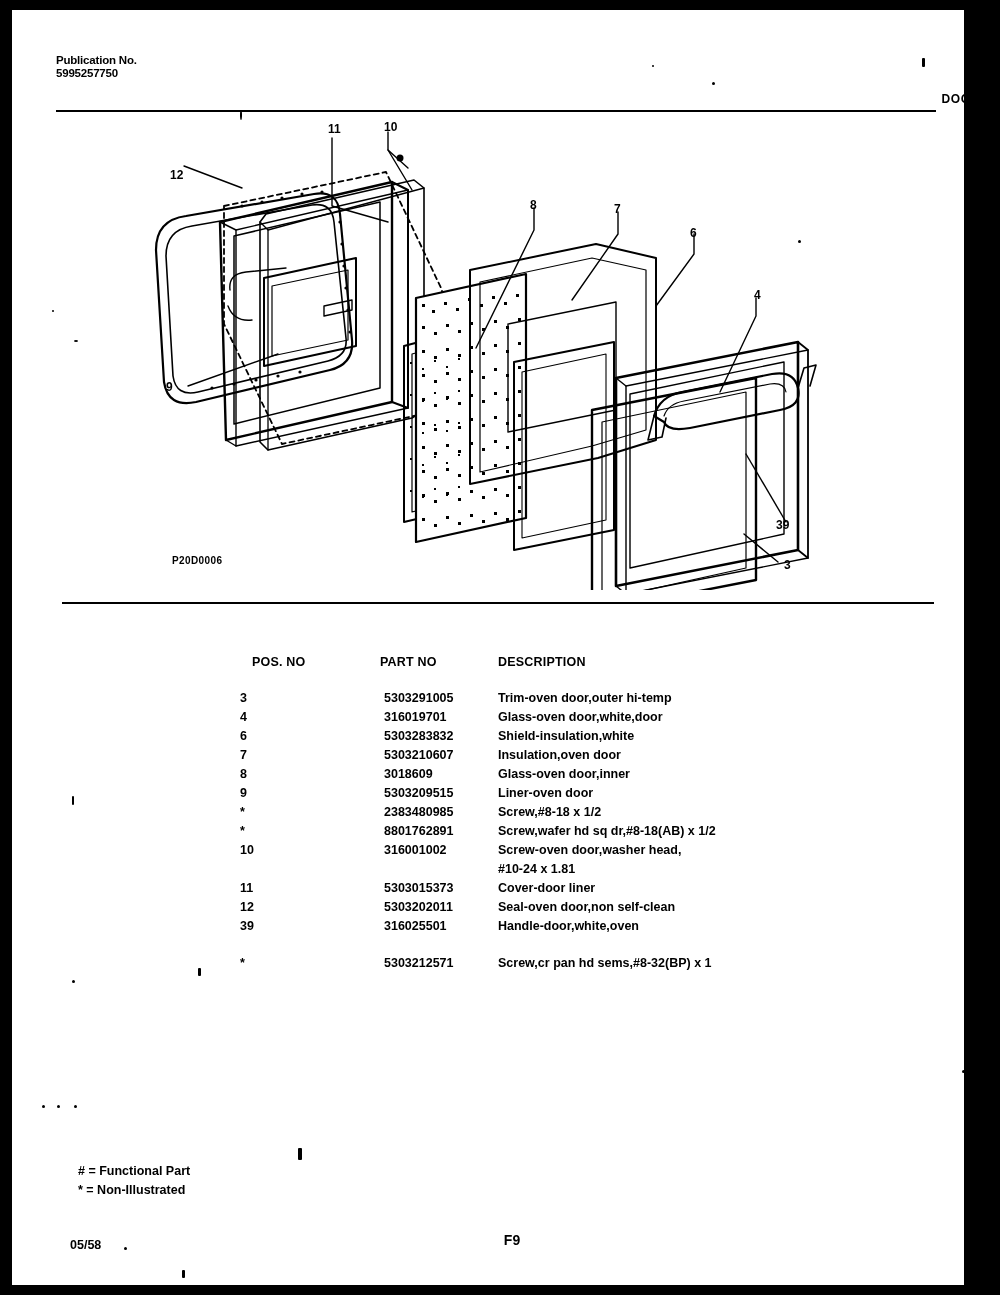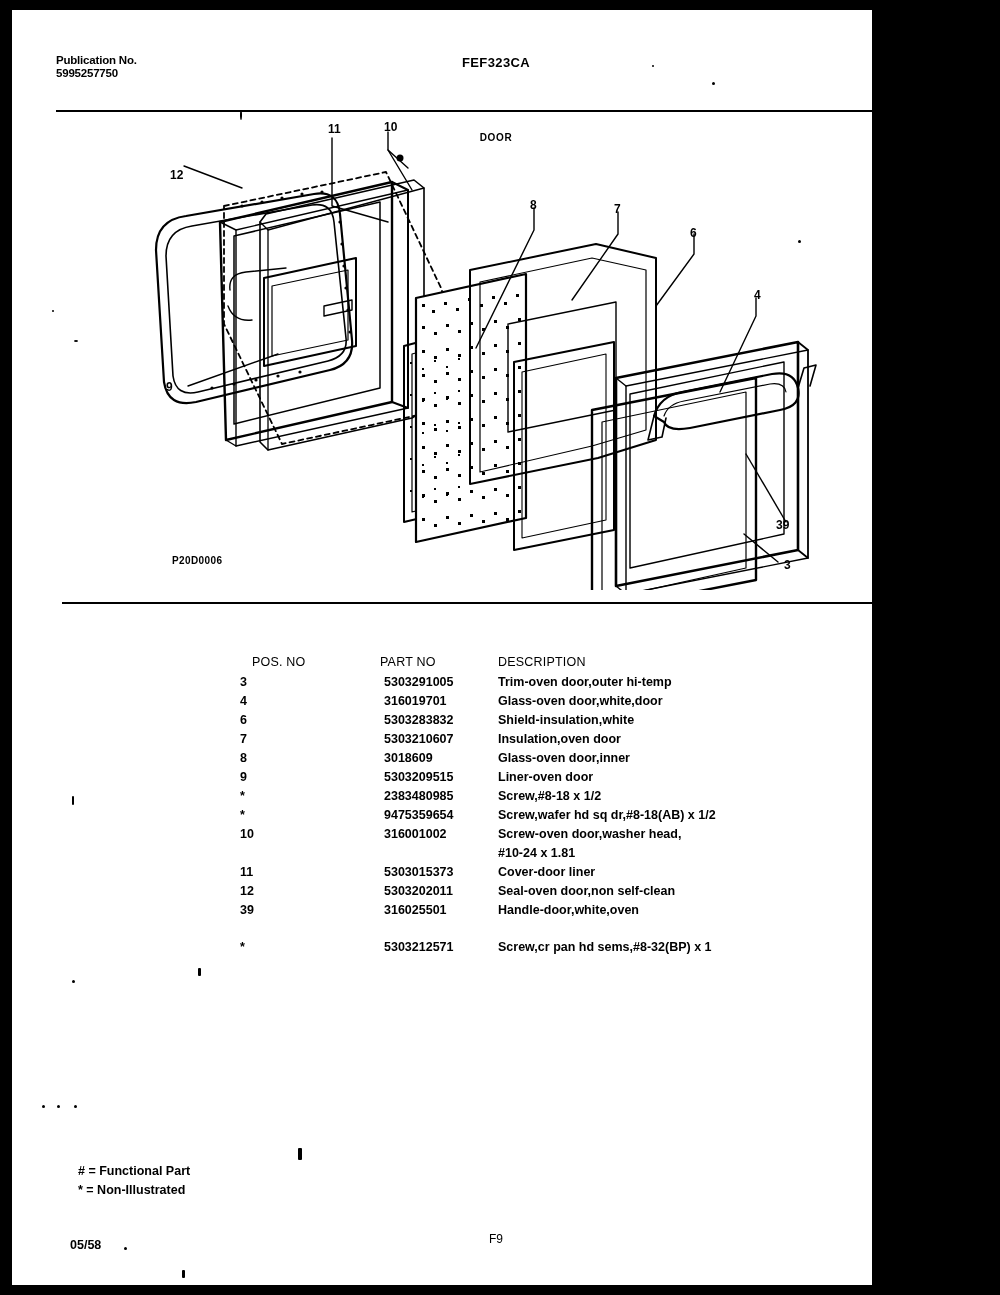--- a/index.html
+++ b/index.html
@@ -11,21 +11,21 @@
     width: 1000px;
     height: 1295px;
     font-family: "Liberation Sans", sans-serif;
     position: relative;
     overflow: hidden;
   }
   .page {
     position: absolute;
     left: 12px;
     top: 10px;
-    width: 860px;
+    width: 952px;
     height: 1275px;
     background: #ffffff;
   }
   
   .pub-no {
     position: absolute;
     left: 44px;
     top: 44px;
     font-size: 11.5px;
     font-weight: bold;
@@ -41,25 +41,24 @@
     text-align: center;
     font-size: 13px;
     font-weight: bold;
     letter-spacing: 0.4px;
   }
   .section-title {
     position: absolute;
     left: 0;
     top: 82px;
     width: 968px;
-    text-align: center;
-    font-size: 10px;
+    text-align: right;
+    font-size: 12px;
     font-weight: bold;
     letter-spacing: 0.6px;
-    margin-top: 40px;
   }
   .rule-top {
     position: absolute;
     left: 44px;
     top: 100px;
     width: 880px;
     height: 2px;
     background: #000;
   }
   .rule-mid {
@@ -89,23 +88,23 @@
   }
   
   .table {
     position: absolute;
     left: 228px;
     top: 645px;
     width: 620px;
     font-size: 12.5px;
   }
   .table .hdr {
-    font-weight: normal;
+    font-weight: bold;
     letter-spacing: 0.2px;
-    margin-bottom: 4px;
+    margin-bottom: 20px;
     position: relative;
     height: 16px;
   }
   .hdr .c1 { position: absolute; left: 12px; }
   .hdr .c2 { position: absolute; left: 140px; }
   .hdr .c3 { position: absolute; left: 258px; }
   .row {
     position: relative;
     height: 19px;
     font-weight: bold;
@@ -130,22 +129,23 @@
     top: 1228px;
     font-size: 12.5px;
     font-weight: bold;
   }
   .page-no {
     position: absolute;
     left: 0;
     top: 1222px;
     width: 968px;
     text-align: center;
-    font-size: 12px;
-    font-weight: normal;
+    font-size: 14px;
+    font-weight: bold;
+    padding-left: 16px;
   }
   .speck {
     position: absolute;
     background: #000;
     border-radius: 50%;
   }
   .callout {
     position: absolute;
     font-size: 12px;
     font-weight: bold;
@@ -154,21 +154,20 @@
 </head>
 <body>
 
 <div class="page">
 
   <div class="pub-no">
     <div>Publication No.</div>
     <div>5995257750</div>
   </div>
 
-  <div class="model-no">FEF323CA</div>
   <div class="section-title">DOOR</div>
   <div class="rule-top"></div>
   <div class="rule-mid"></div>
 
   <div class="speck" style="left:910px;top:48px;width:3px;height:9px;border-radius:1px;"></div>
   <div class="speck" style="left:640px;top:55px;width:2px;height:2px;"></div>
   <div class="speck" style="left:700px;top:72px;width:3px;height:3px;"></div>
   <div class="speck" style="left:228px;top:100px;width:2px;height:10px;"></div>
   <div class="speck" style="left:786px;top:230px;width:3px;height:3px;"></div>
   <div class="speck" style="left:40px;top:300px;width:2px;height:2px;"></div>
@@ -457,21 +456,21 @@
       <span class="c2">5303209515</span>
       <span class="c3">Liner-oven door</span>
     </div>
     <div class="row">
       <span class="c1">*</span>
       <span class="c2">2383480985</span>
       <span class="c3">Screw,#8-18 x 1/2</span>
     </div>
     <div class="row">
       <span class="c1">*</span>
-      <span class="c2">9475359654</span>
+      <span class="c2">8801762891</span>
       <span class="c3">Screw,wafer hd sq dr,#8-18(AB) x 1/2</span>
     </div>
     <div class="row">
       <span class="c1">10</span>
       <span class="c2">316001002</span>
       <span class="c3">Screw-oven door,washer head,</span>
     </div>
     <div class="row cont">
       <span class="c3">#10-24 x 1.81</span>
     </div>

